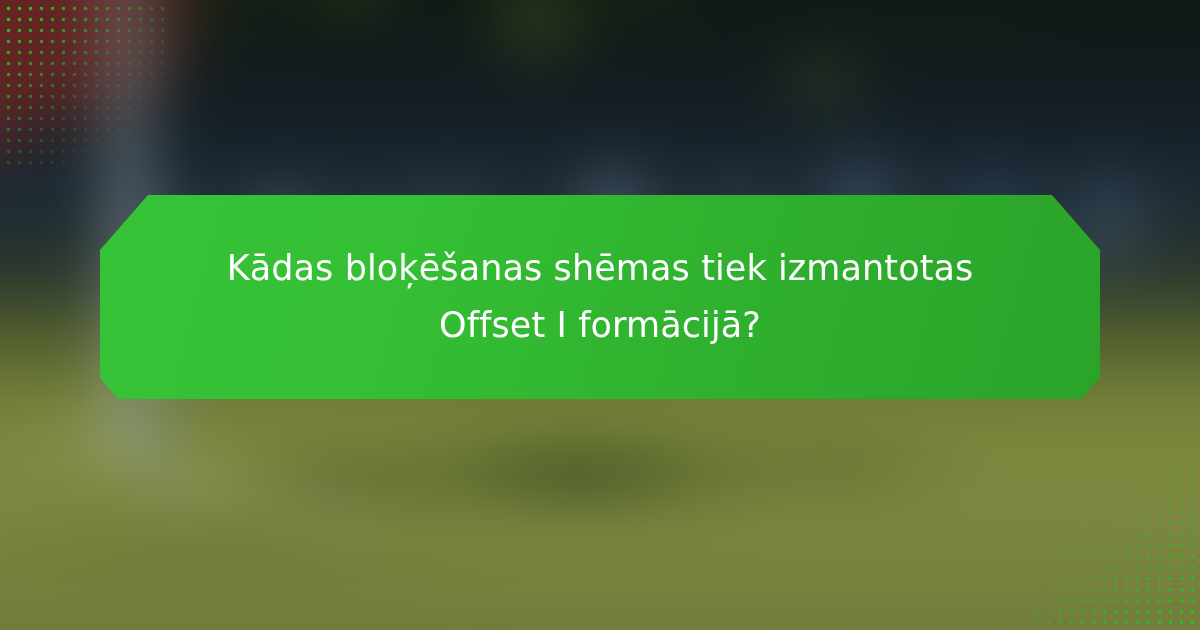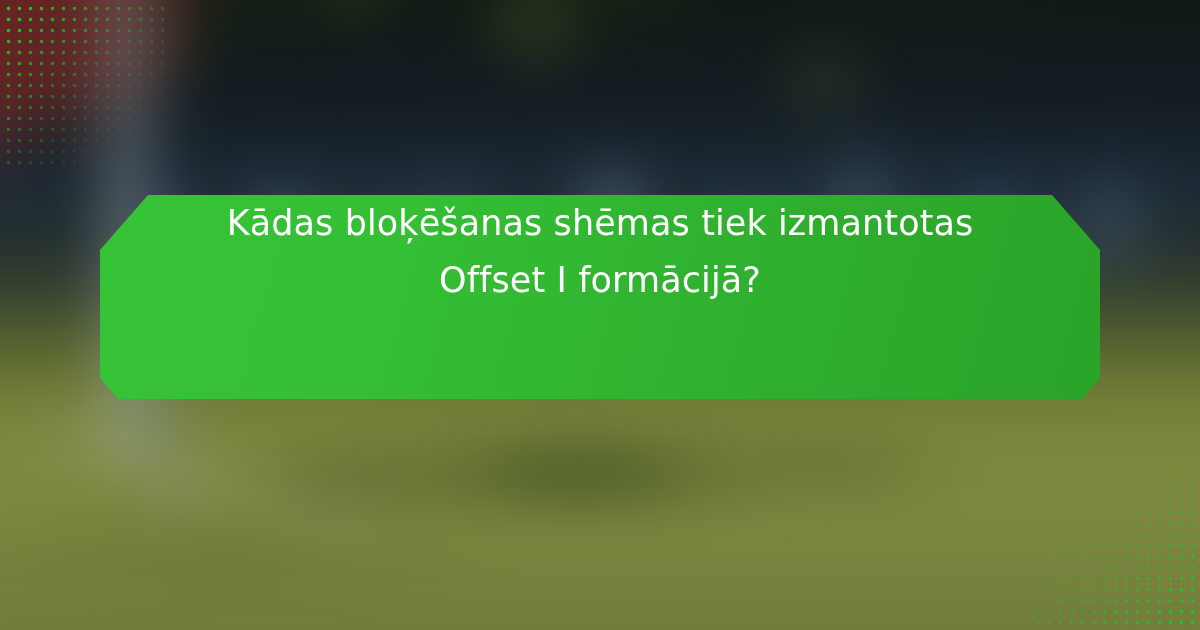--- a/index.html
+++ b/index.html
@@ -188,21 +188,21 @@
       952px 238px,
       1000px 238px,
       1000px 238px,
       1000px 238px,
       952px 238px,
       48px 238px,
       0 183px,
       0 55px
     );
     display:flex;
-    align-items:flex-start;
+    align-items:center;
     justify-content:center;
   }
   
   .badge {
     clip-path:polygon(
       48px 0,
       952px 0,
       1000px 55px,
       1000px 183px,
       952px 238px,

